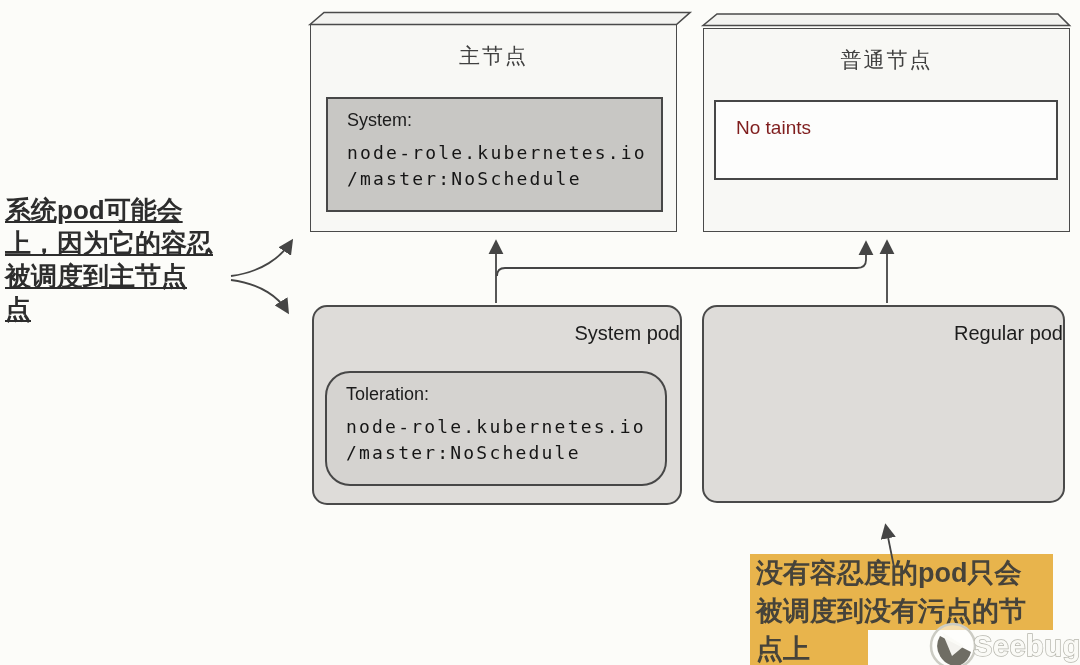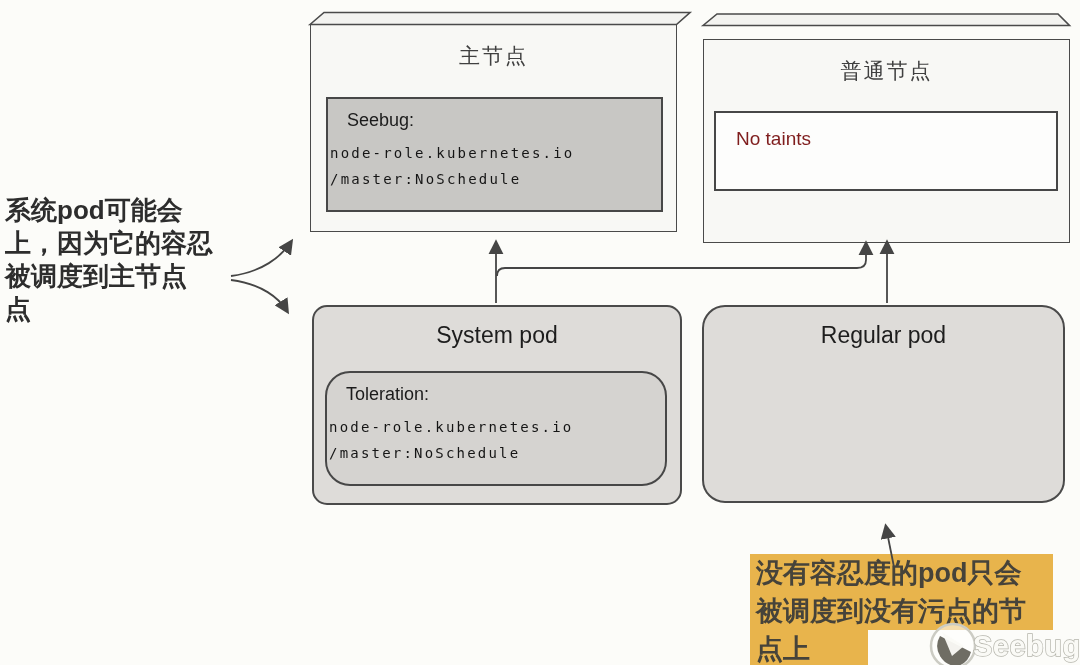--- a/index.html
+++ b/index.html
@@ -4,42 +4,42 @@
 <style>
   html,body{margin:0;padding:0;background:#ffffff;}
   .stage{
     position:relative;width:1080px;height:665px;overflow:hidden;
     background:#fcfcf9;
     font-family:"Liberation Sans","DejaVu Sans",sans-serif;
   }
   
   .node{position:absolute;background:#f8f8f5;border:1.6px solid #4a4a4a;box-sizing:border-box;z-index:1;}
   #master-node{left:310px;top:24px;width:367px;height:208px;}
-  #regular-node{left:703px;top:39px;width:367px;height:204px;}
+  #regular-node{left:703px;top:28px;width:367px;height:204px;}
   .node-title{position:absolute;left:0;right:0;top:17px;text-align:center;
     font-size:21px;color:#404040;letter-spacing:2px;}
   .inner-box{position:absolute;border:2.4px solid #474747;box-sizing:border-box;}
   .taint-box{left:15px;top:72px;width:337px;height:115px;background:#c8c7c4;}
   .notaints-box{left:10px;top:71px;width:344px;height:80px;background:#fdfdfc;}
   
   .pod{position:absolute;background:#dedcd9;border:2px solid #4a4a4a;border-radius:15px;box-sizing:border-box;z-index:1;}
   #system-pod{left:312px;top:305px;width:370px;height:200px;}
-  #regular-pod{left:702px;top:305px;width:363px;height:198px;border-radius:23px;}
-  .pod-title{position:absolute;left:0;right:0;top:15px;text-align:center;font-size:23px;color:#1d1d1d;}
+  #regular-pod{left:702px;top:305px;width:363px;height:198px;}
+  .pod-title{position:absolute;left:0;right:0;top:15px;text-align:right;font-size:20px;color:#1d1d1d;}
   .toleration-box{left:11px;top:64px;width:342px;height:115px;background:#d5d3d0;border-radius:25px;}
   .notolerations-box{left:11px;top:64px;width:341px;height:80px;background:#fdfdfc;}
   
   .inner-label{font-size:18px;color:#1b1b1b;margin:11px 0 9px 19px;}
-  .code{margin-left:2px;font-family:"DejaVu Sans Mono","Liberation Mono",monospace;
-    font-size:14px;letter-spacing:2.2px;line-height:26px;color:#151515;white-space:nowrap;}
+  .code{margin-left:19px;font-family:"DejaVu Sans Mono","Liberation Mono",monospace;
+    font-size:18px;letter-spacing:2.2px;line-height:26px;color:#151515;white-space:nowrap;}
   .plain-note{font-size:19px;color:#7f1d1d;margin:15px 0 0 20px;}
   
   .left-note{position:absolute;left:5px;top:194px;z-index:1;
     font-size:26px;line-height:33px;font-weight:bold;color:#2d2d2d;}
-  .left-note div{white-space:nowrap;}
+  .left-note div{white-space:nowrap;text-decoration:underline;}
   
   .bottom-note{position:absolute;left:750px;top:554px;z-index:1;
     display:flex;flex-direction:column;align-items:flex-start;}
   .bottom-note .hl{background:#e8b44c;color:#46433a;font-size:27px;line-height:30px;
     font-weight:bold;padding:4px 6px 4px 6px;box-sizing:border-box;white-space:nowrap;}
   .hl.l1,.hl.l2{width:303px;}
   .hl.l3{width:118px;}
   
   .overlay{position:absolute;left:0;top:0;z-index:2;pointer-events:none;}
   .wm{position:absolute;left:0;top:0;z-index:3;pointer-events:none;}
@@ -63,21 +63,21 @@
     <path d="M497,276 Q497,268 505,268 L857,268 Q866,268 866,260 L866,244" stroke="#454545" stroke-width="1.8" fill="none" marker-end="url(#ah)"></path>
     <path d="M887,303 L887,243" stroke="#454545" stroke-width="1.8" fill="none" marker-end="url(#ah)"></path>
     <path d="M894,567 L886,527" stroke="#454545" stroke-width="1.8" fill="none" marker-end="url(#ah)"></path>
     <path d="M231,276 C262,272 281,257 291,242" stroke="#454545" stroke-width="1.8" fill="none" marker-end="url(#ah)"></path>
     <path d="M231,280 C262,284 279,298 287,311" stroke="#454545" stroke-width="1.8" fill="none" marker-end="url(#ah)"></path>
   </svg>
 
   <div class="node" id="master-node">
     <div class="node-title">主节点</div>
     <div class="inner-box taint-box">
-      <div class="inner-label">Seebug:</div>
+      <div class="inner-label">System:</div>
       <div class="code">node-role.kubernetes.io</div>
       <div class="code">/master:NoSchedule</div>
     </div>
   </div>
 
   <div class="node" id="regular-node">
     <div class="node-title">普通节点</div>
     <div class="inner-box notaints-box">
       <div class="plain-note">No taints</div>
     </div>

